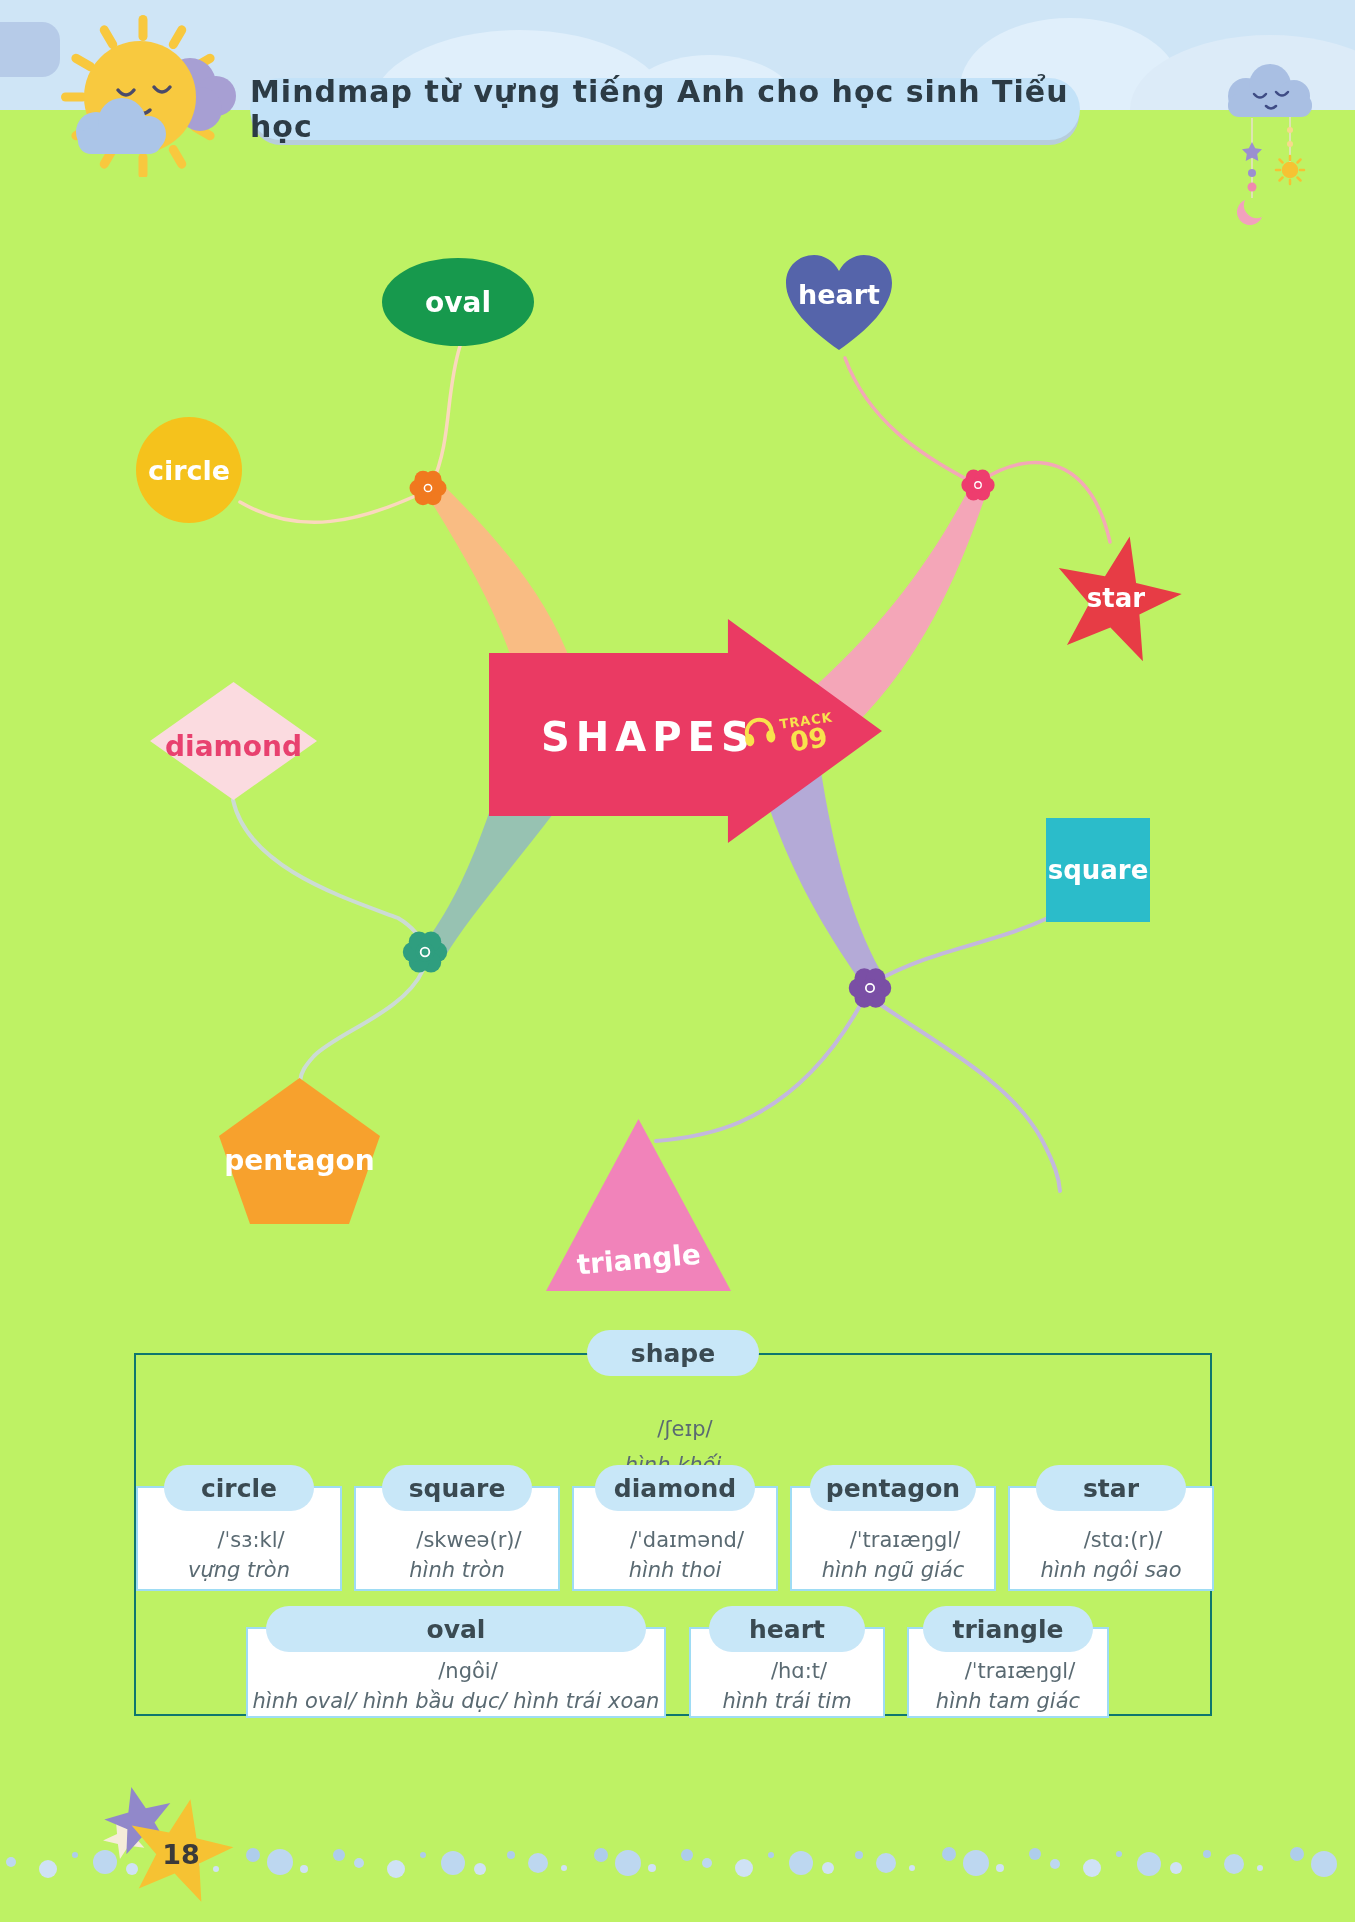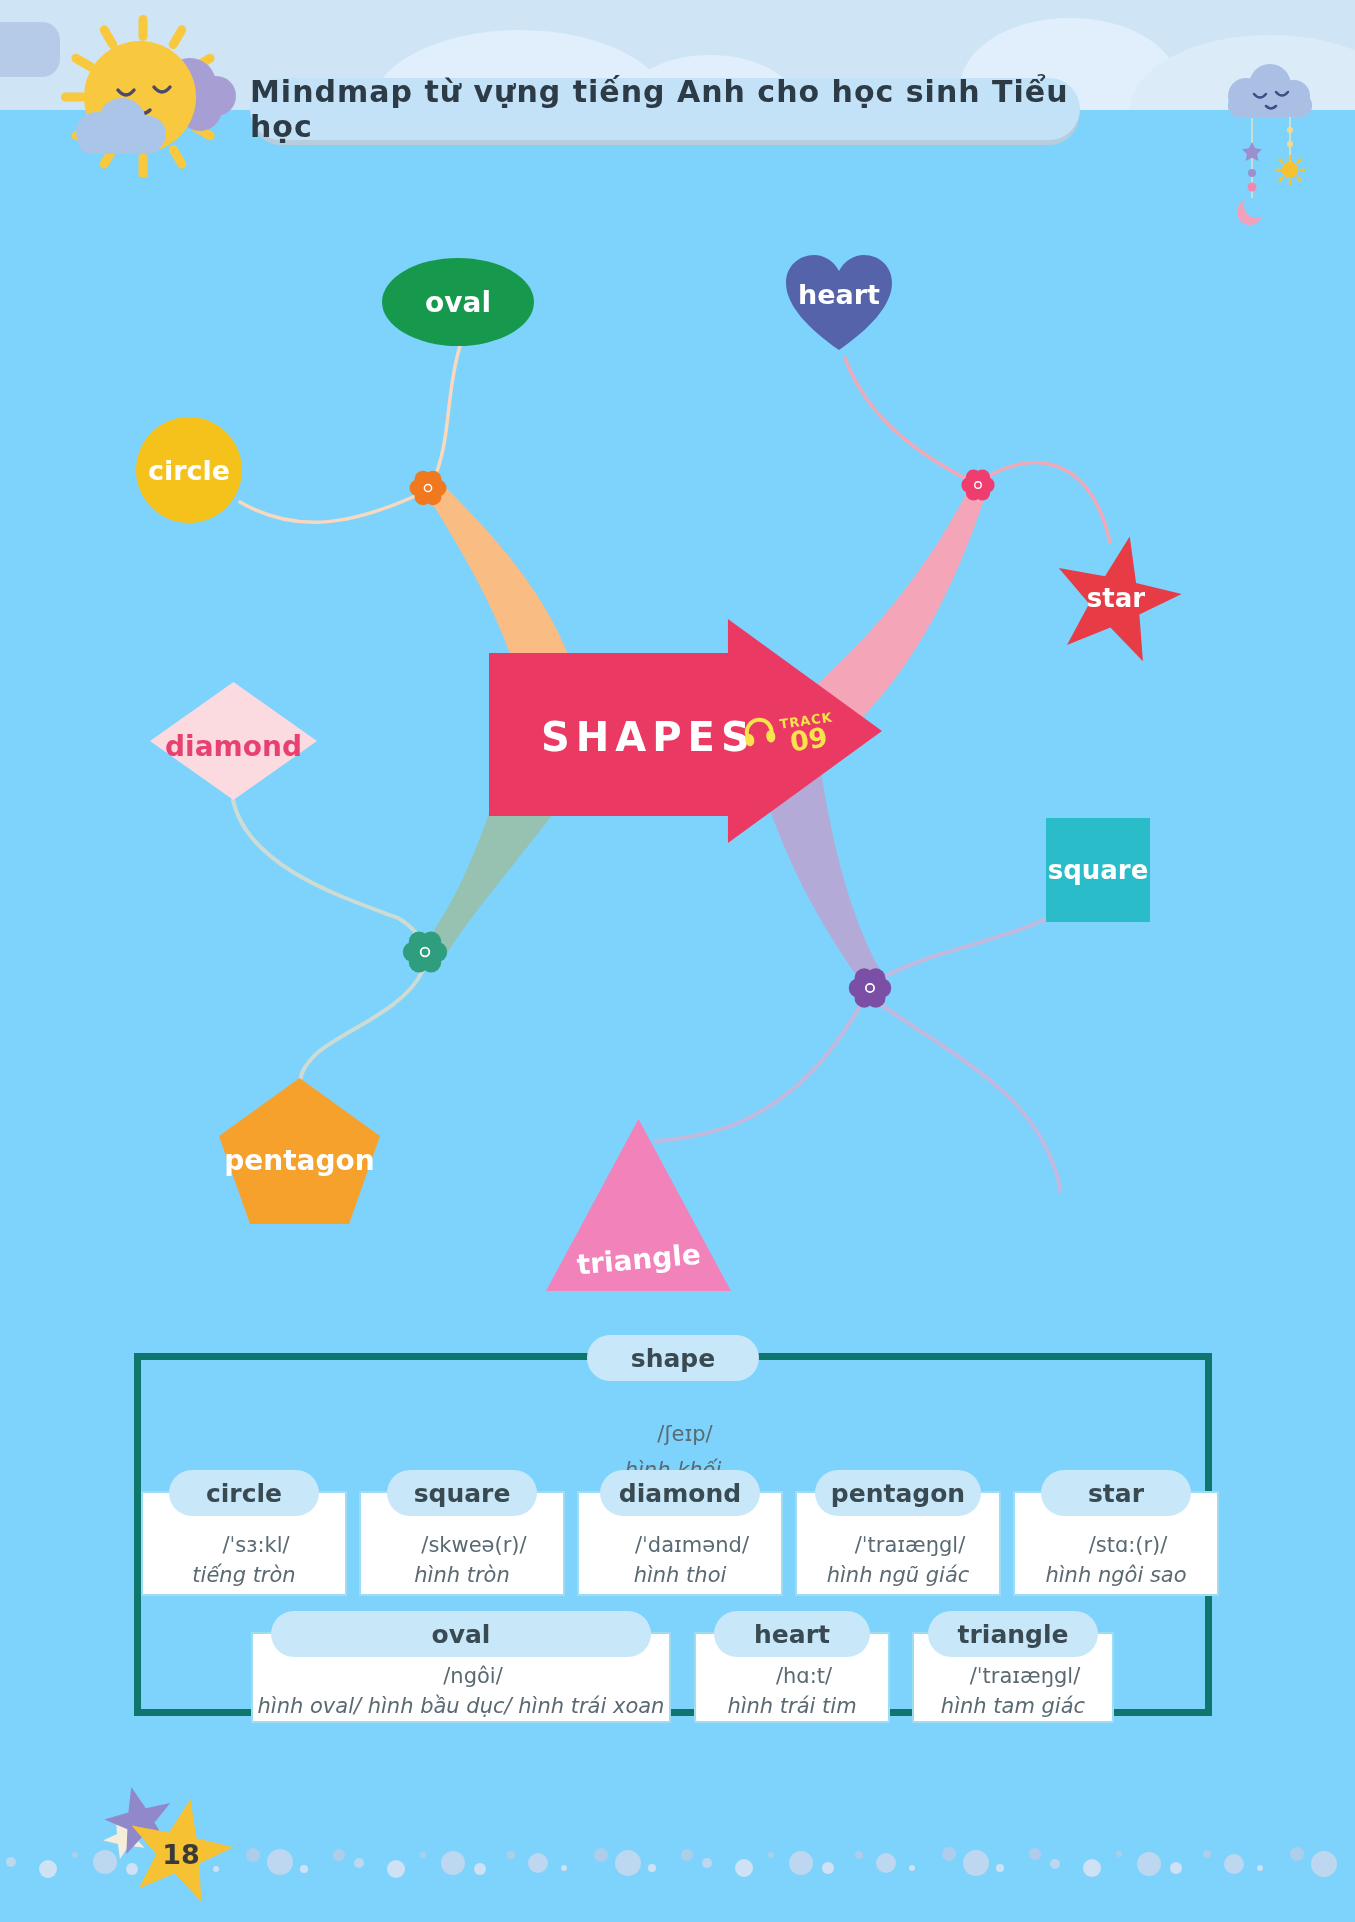--- a/index.html
+++ b/index.html
@@ -1,17 +1,17 @@
 <!DOCTYPE html>
 <html><head>
 <meta charset="utf-8">
 <style>
   * { margin:0; padding:0; box-sizing:border-box; }
   body { background:#ffffff; font-family:"DejaVu Sans", sans-serif; }
-  .page { position:relative; width:1355px; height:1922px; background:#7dd3fc; overflow:hidden; }
+  .page { position:relative; width:1355px; height:1922px; background:#bef264; overflow:hidden; }
 
   
   .band { position:absolute; left:0; top:0; width:1355px; height:110px; background:#cfe5f6; overflow:hidden; }
   .cloud-blob { position:absolute; border-radius:50%; background:#e0effb; }
   .title-pill { position:absolute; left:250px; top:78px; width:830px; height:62px;
     background:#c3e2f8; border-radius:31px; display:flex; align-items:center; justify-content:center;
     font-size:30px; font-weight:bold; color:#2c3b45; letter-spacing:1px;
     box-shadow:0 6px 0 -1px #b7cddc; z-index:5; }
   .deco-svg { position:absolute; z-index:6; }
 
@@ -31,21 +31,21 @@
     clip-path:polygon(0% 15.2%, 60.8% 15.2%, 60.8% 0%, 100% 50%, 60.8% 100%, 60.8% 87.9%, 0% 87.9%); }
   .arrow-label { position:absolute; left:52px; top:95px; width:190px; text-align:center;
     color:#ffffff; font-size:40px; font-weight:bold; letter-spacing:6px; }
   .track-badge { position:absolute; left:252px; top:94px; display:flex; align-items:flex-start; }
   .track-text { margin-left:4px; transform:rotate(-8deg); color:#f8e24d; text-align:center; }
   .track-line1 { font-size:13px; font-weight:bold; letter-spacing:1px; }
   .track-line2 { font-size:27px; font-weight:bold; line-height:0.9; }
 
   
   .vtable { position:absolute; left:134px; top:1353px; width:1078px; height:363px;
-    border:7px solid #0f766e; z-index:2; }
+    border:2px solid #0f766e; z-index:2; }
   .vpill { position:absolute; background:#c8e7f8; border-radius:24px; height:46px;
     display:flex; align-items:center; justify-content:center;
     font-weight:bold; font-size:25px; color:#3a4a52; z-index:3; }
   .vcell { position:absolute; border:2px solid #9edcf4; background:#ffffff; }
   .vphon { position:absolute; width:100%; text-align:center; color:#5a6a72; font-size:21px;margin-left:12px; }
   .vmean { position:absolute; width:100%; text-align:center; color:#5a6a72; font-size:21px; font-style:italic; }
   .root-phon { top:62px; } .root-mean { top:98px; }
   .r2 .vphon { top:40px; } .r2 .vmean { top:70px; }
   .r3 .vphon { top:30px; } .r3 .vmean { top:60px; }
 
@@ -231,21 +231,21 @@
       <span>shape</span>
     </div>
     <div class="vphon root-phon">/ʃeɪp/</div>
     <div class="vmean root-mean">hình khối</div>
 
     <div class="vcell r2" style="left:0px; top:131px; width:206px; height:105px;">
       <div class="vpill" style="left:50%; transform:translateX(-50%); top:-23px; width:150px;">
         <span>circle</span>
         </div>
       <div class="vphon">/ˈsɜ:kl/</div>
-      <div class="vmean">tiếng tròn</div>
+      <div class="vmean">vựng tròn</div>
     </div>
     <div class="vcell r2" style="left:218px; top:131px; width:206px; height:105px;">
       <div class="vpill" style="left:50%; transform:translateX(-50%); top:-23px; width:150px;">
         <span>square</span>
         </div>
       <div class="vphon">/skweə(r)/</div>
       <div class="vmean">hình tròn</div>
     </div>
     <div class="vcell r2" style="left:436px; top:131px; width:206px; height:105px;">
       <div class="vpill" style="left:50%; transform:translateX(-50%); top:-23px; width:160px;">

